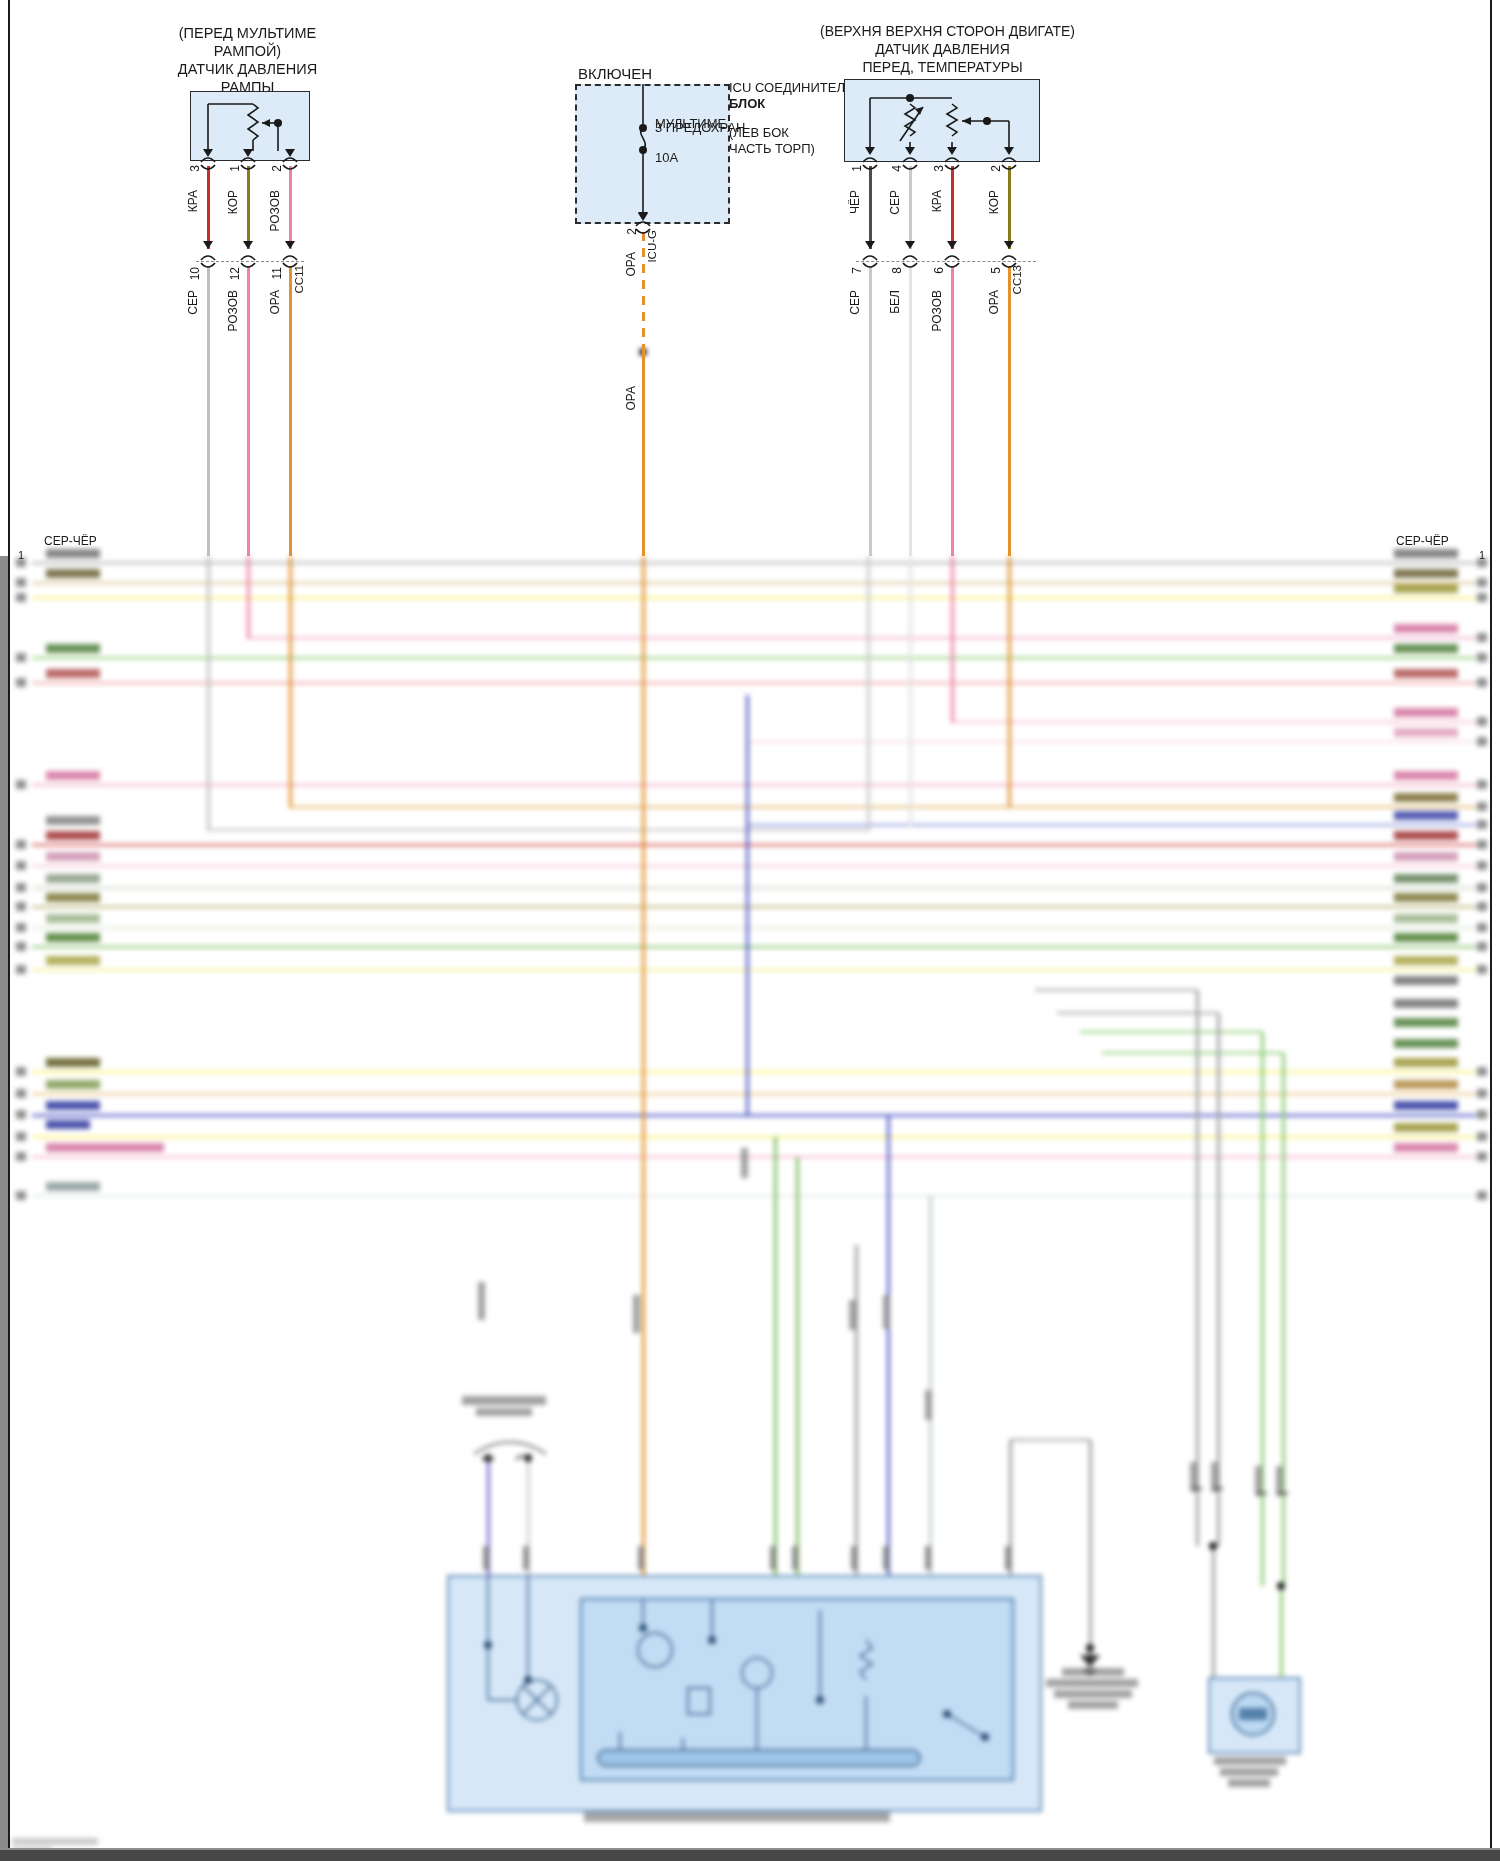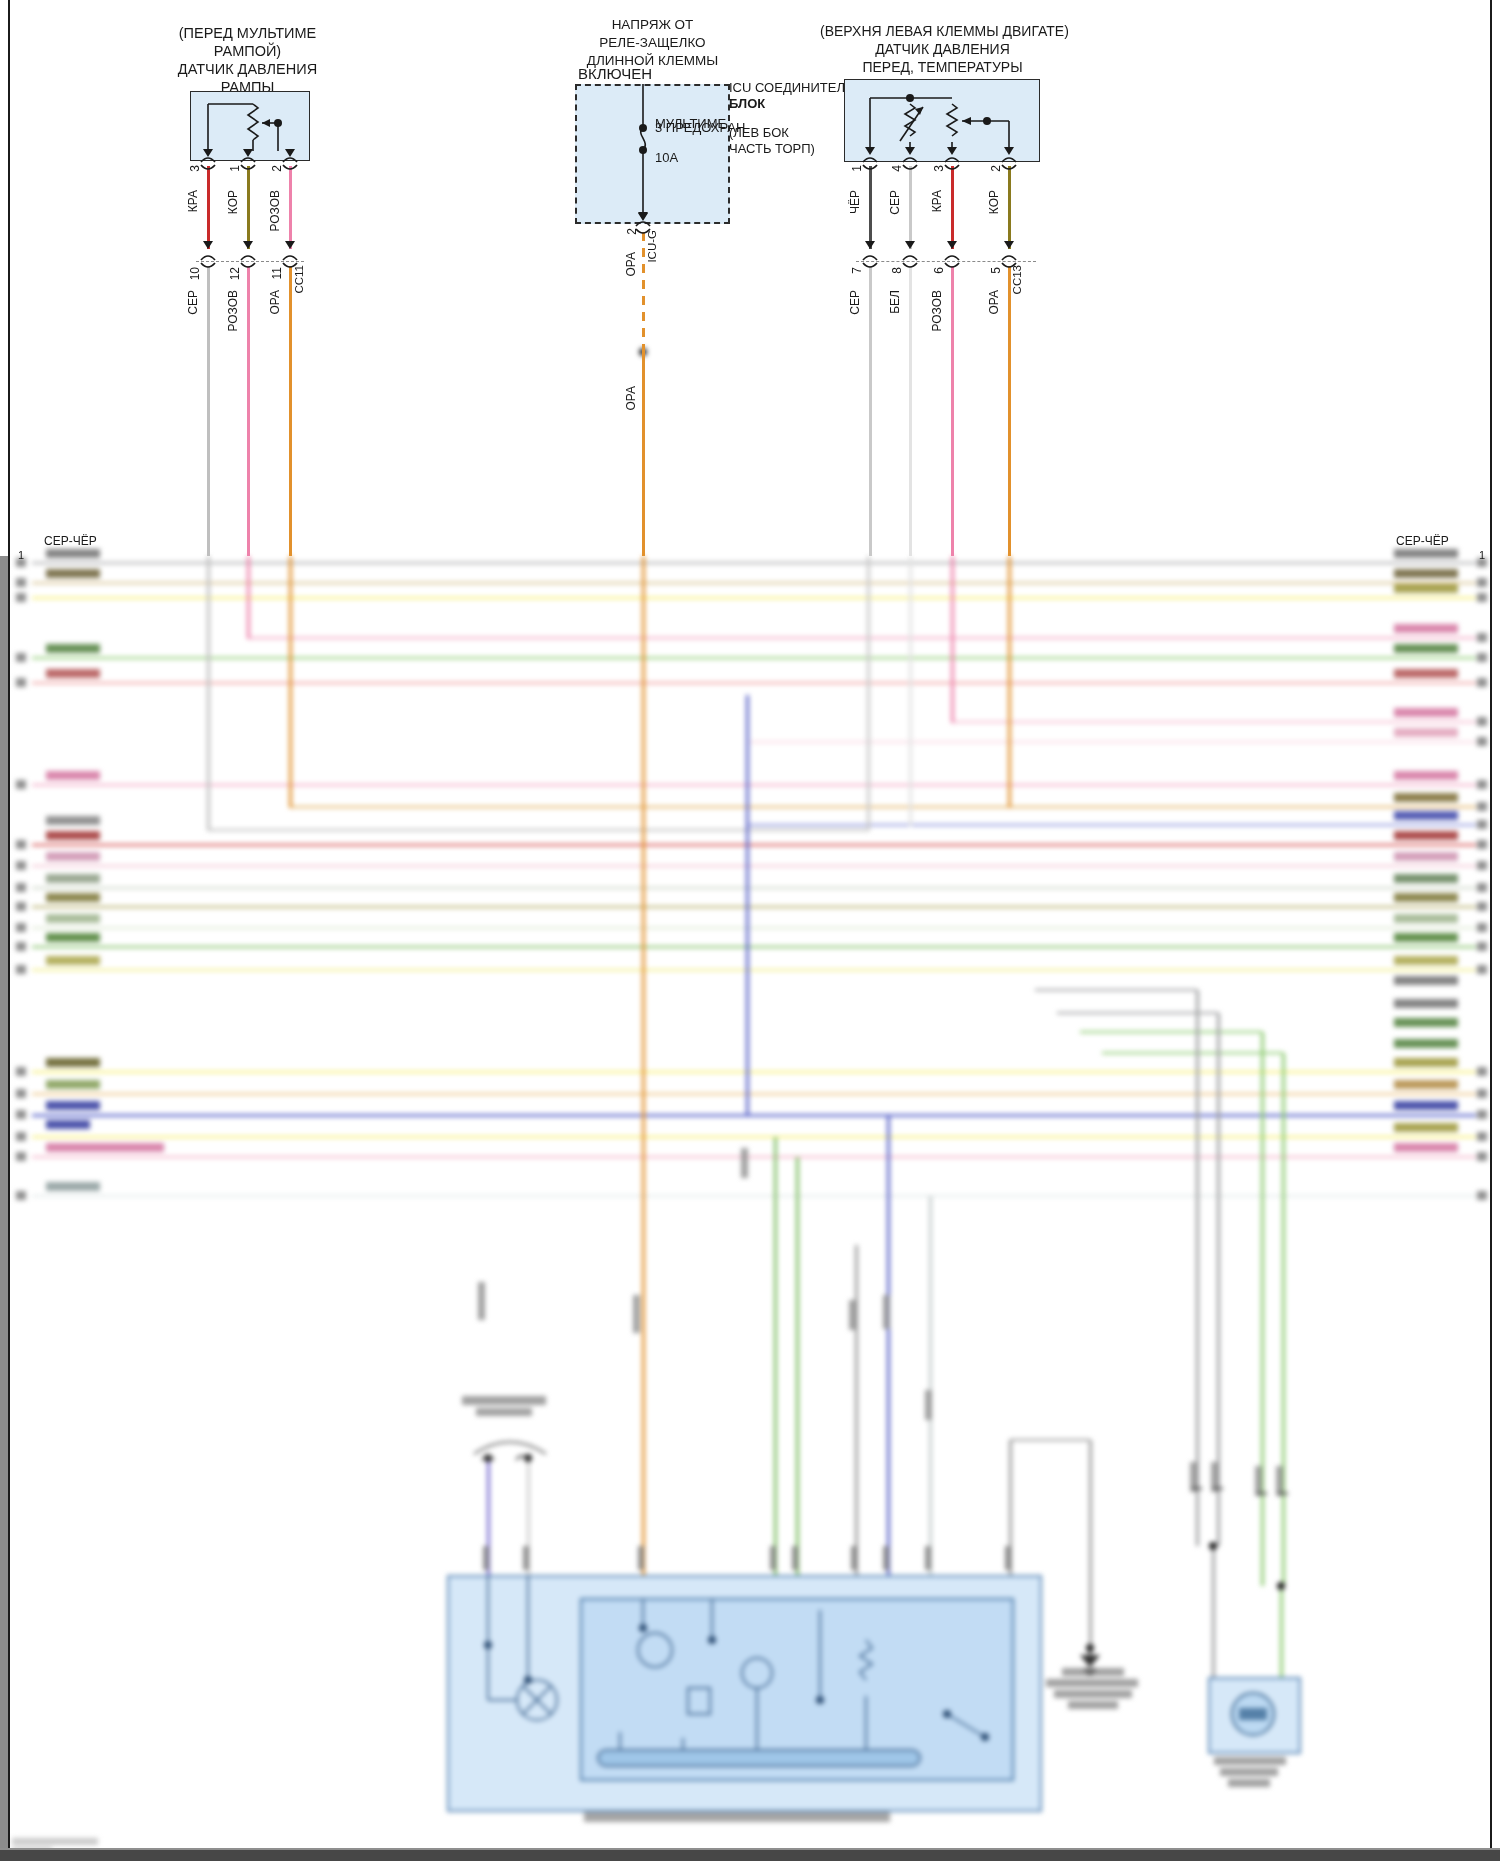--- a/index.html
+++ b/index.html
@@ -293,25 +293,20 @@
         <path d="M63,13 l5,4 l-10,7 l10,7 l-10,7 l10,7 l-5,4"></path>
         <line x1="18" y1="13" x2="18" y2="60"></line>
         <line x1="63" y1="49" x2="63" y2="60"></line>
         <line x1="88" y1="32" x2="72" y2="32"></line>
         <line x1="88" y1="32" x2="88" y2="60"></line>
       </g>
       <path d="M72,32 l8,-4 l0,8 Z" fill="#1a1a1a"></path>
       <circle cx="88" cy="32" r="4" fill="#1a1a1a"></circle>
     </svg>
 
-    <div class="hdr" style="left:545px;top:16px;width:215px;font-size:13.5px;">
-      <div class="hdr-line">НАПРЯЖ ОТ</div>
-      <div class="hdr-line">РЕЛЕ-ЗАЩЕЛКО</div>
-      <div class="hdr-line">ДЛИННОЙ КЛЕММЫ</div>
-    </div>
     <div class="smalltxt" style="left:578px;top:66px;font-size:15px;">ВКЛЮЧЕН</div>
 
     <div class="dashbox" style="left:575px;top:84px;width:151px;height:136px;"></div>
     <svg class="abs" style="left:575px;top:84px" width="151" height="140">
       <g stroke="#1a1a1a" stroke-width="1.6" fill="none">
         <line x1="68" y1="0" x2="68" y2="44"></line>
         <path d="M68,44 C60,50 76,58 68,66"></path>
         <line x1="68" y1="66" x2="68" y2="128"></line>
       </g>
       <circle cx="68" cy="44" r="4" fill="#1a1a1a"></circle>
@@ -320,21 +315,21 @@
     </svg>
     <div class="smalltxt" style="left:655px;top:116px;">МУЛЬТИМЕ</div>
     <div class="smalltxt" style="left:655px;top:120px;">3 ПРЕДОХРАН</div>
     <div class="smalltxt" style="left:655px;top:150px;">10А</div>
     <div class="smalltxt" style="left:729px;top:80px;">ICU СОЕДИНИТЕЛЬ</div>
     <div class="smalltxt" style="left:729px;top:96px;font-weight:bold;">БЛОК</div>
     <div class="smalltxt" style="left:729px;top:125px;">(ЛЕВ БОК</div>
     <div class="smalltxt" style="left:729px;top:141px;">ЧАСТЬ ТОРП)</div>
 
     <div class="hdr" style="left:820px;top:22px;width:245px;font-size:14px;">
-      <div class="hdr-line">(ВЕРХНЯ ЛЕВАЯ КЛЕММЫ ДВИГАТЕ)</div>
+      <div class="hdr-line">(ВЕРХНЯ ВЕРХНЯ СТОРОН ДВИГАТЕ)</div>
       <div class="hdr-line">ДАТЧИК ДАВЛЕНИЯ</div>
       <div class="hdr-line">ПЕРЕД, ТЕМПЕРАТУРЫ</div>
     </div>
 
     <div class="bluebox" style="left:844px;top:79px;width:194px;height:81px;"></div>
     <svg class="abs" style="left:844px;top:79px" width="194" height="81">
       <g stroke="#1a1a1a" stroke-width="1.6" fill="none">
         <line x1="26" y1="19" x2="108" y2="19"></line>
         <line x1="26" y1="19" x2="26" y2="70"></line>
         <path d="M66,25 l5,4 l-10,6 l10,6 l-10,6 l10,6 l-5,4"></path>

